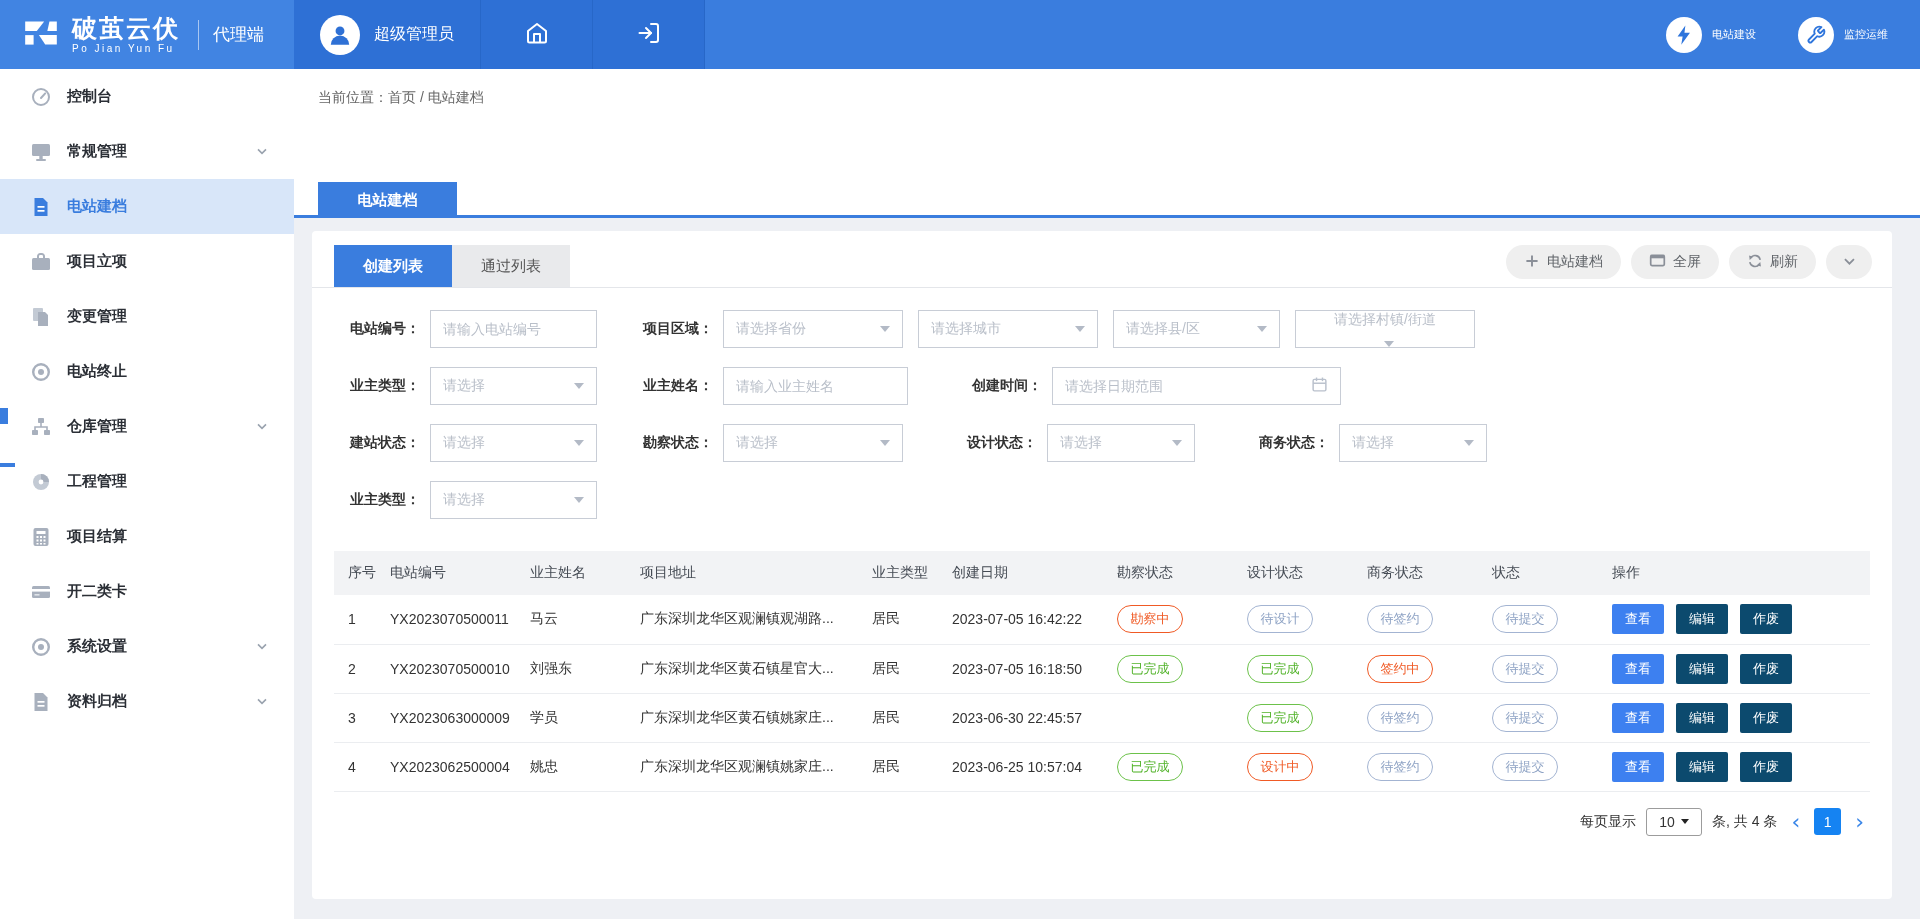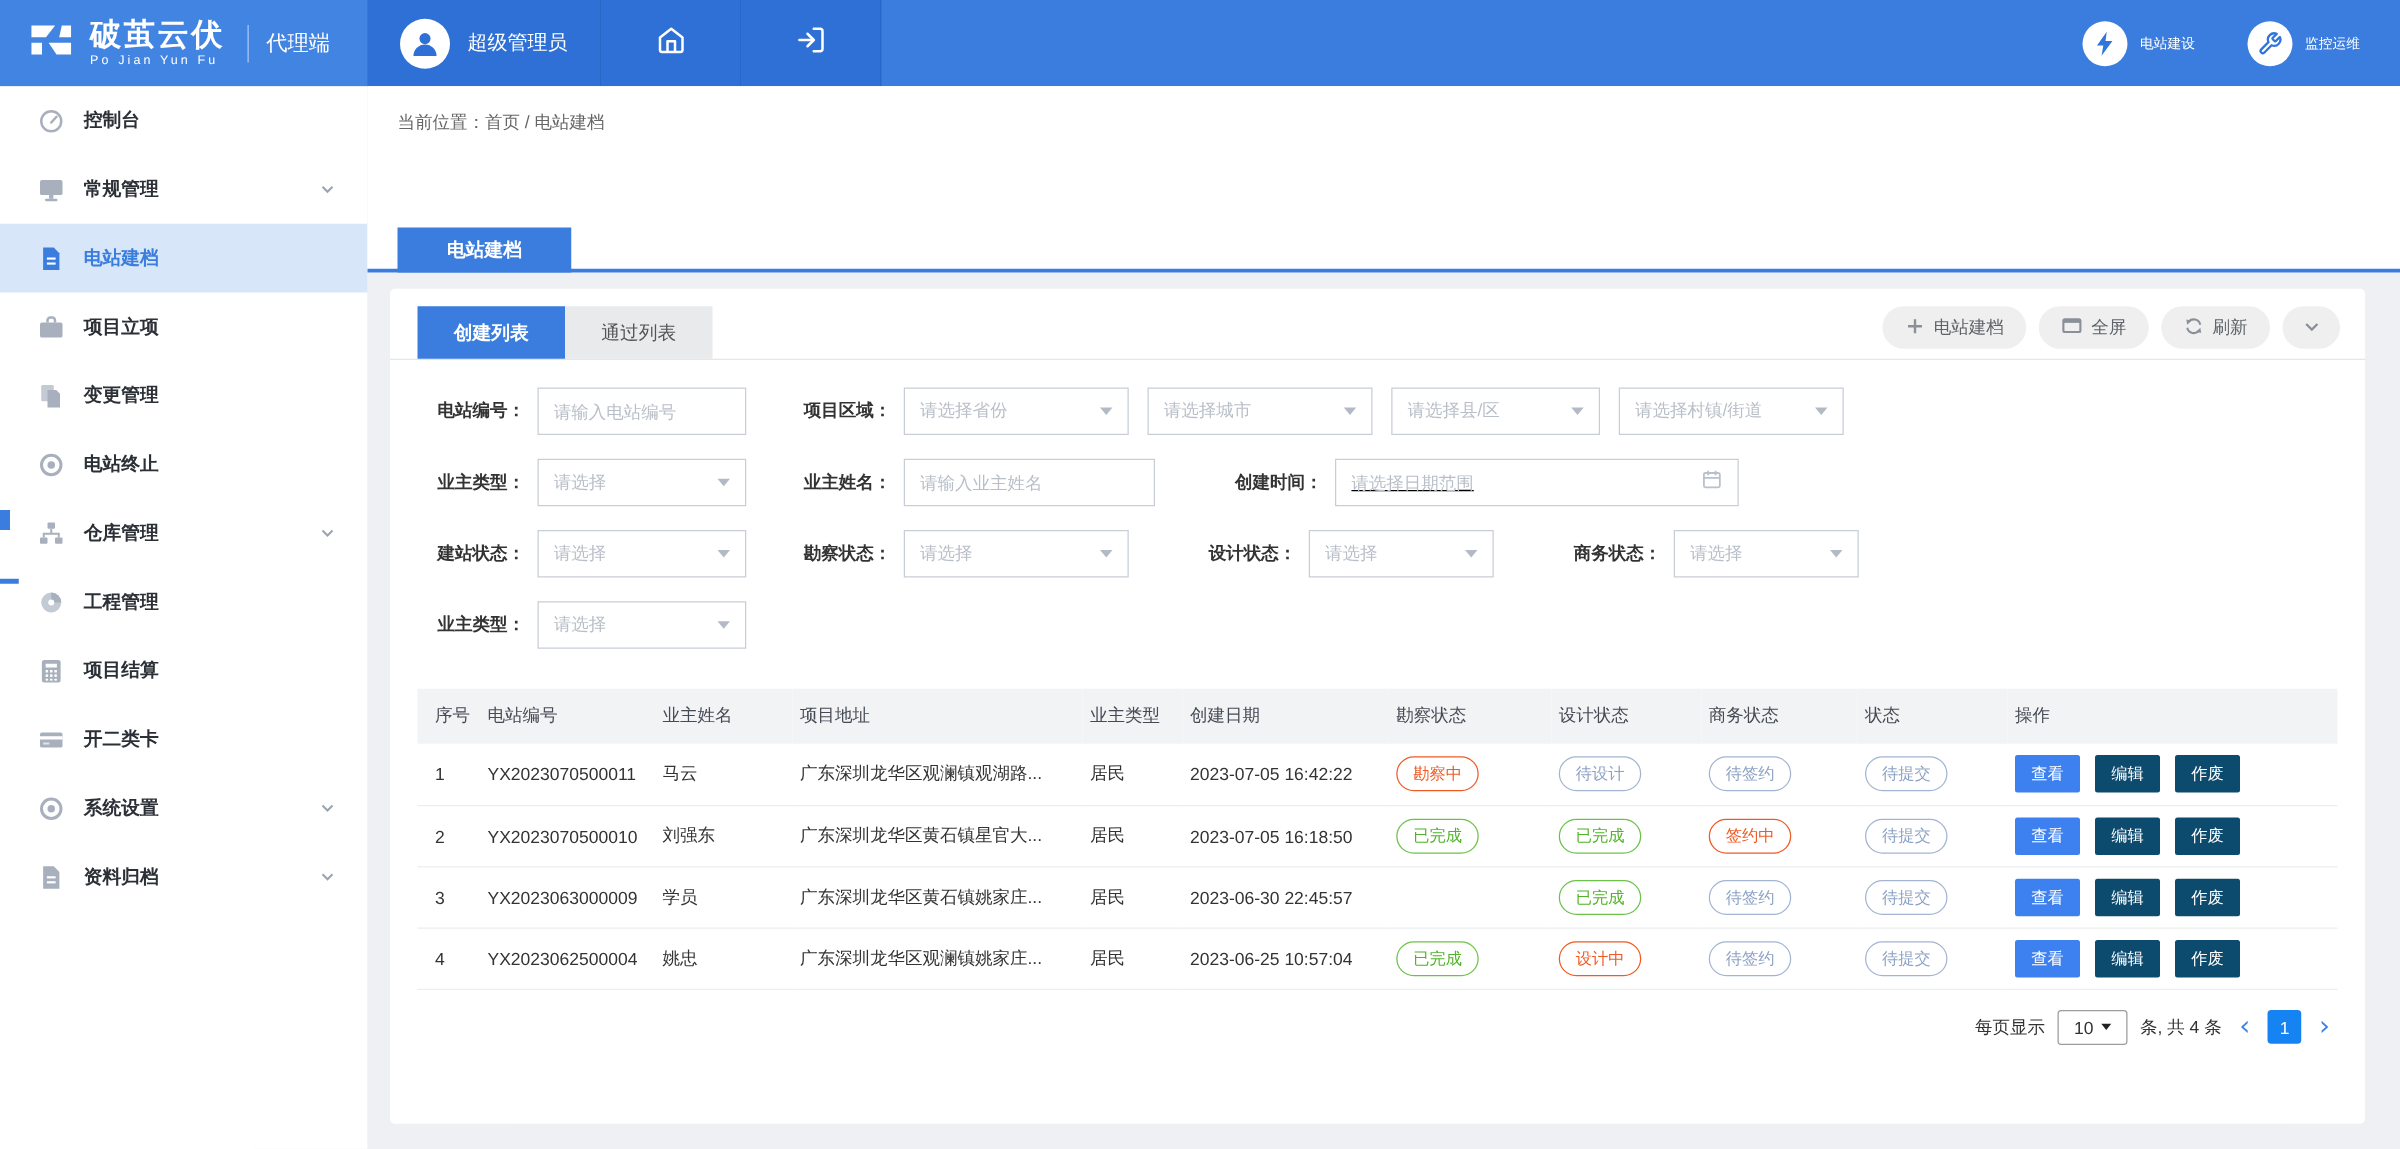--- a/index.html
+++ b/index.html
@@ -358,37 +358,37 @@
             <span class="caret"></span>
           </span>
         <span class="ctrl sel sgap" style="width:180px;">
             <span class="ph">请选择城市</span>
             <span class="caret"></span>
           </span>
         <span class="ctrl sel sgap" style="width:167px;">
             <span class="ph">请选择县/区</span>
             <span class="caret"></span>
           </span>
-        <span class="ctrl sel sgap" style="width:180px;">
+        <span class="ctrl sel sgap" style="width:180px;flex-direction:column;">
             <span class="ph">请选择村镇/街道</span>
             <span class="caret"></span>
           </span>
       </div>
       <div class="f-row">
         <span class="f-label">业主类型：</span>
         <span class="ctrl sel" style="width:167px;">
             <span class="ph">请选择</span>
             <span class="caret"></span>
           </span>
         <span class="f-label g-gap">业主姓名：</span>
-        <span class="ctrl" style="width:201px;">
+        <span class="ctrl" style="width:185px;">
             <input placeholder="请输入业主姓名" style="">
           </span>
         <span class="f-label g-gap2">创建时间：</span>
-        <span class="ctrl" style="width:323px;text-decoration:underline;">
+        <span class="ctrl" style="width:289px;">
             <input placeholder="请选择日期范围" style="">
             <span style="margin-left:6px;"><svg width="17" height="17" viewBox="0 0 20 20" fill="none" stroke="#b9c0cc" stroke-width="1.7">
                 <rect x="2.5" y="4" width="15" height="13.5" rx="1.5"></rect>
                 <line x1="6.5" y1="1.8" x2="6.5" y2="6"></line>
                 <line x1="13.5" y1="1.8" x2="13.5" y2="6"></line>
                 <line x1="2.5" y1="8.5" x2="17.5" y2="8.5"></line>
               </svg></span>
           </span>
       </div>
       <div class="f-row">

